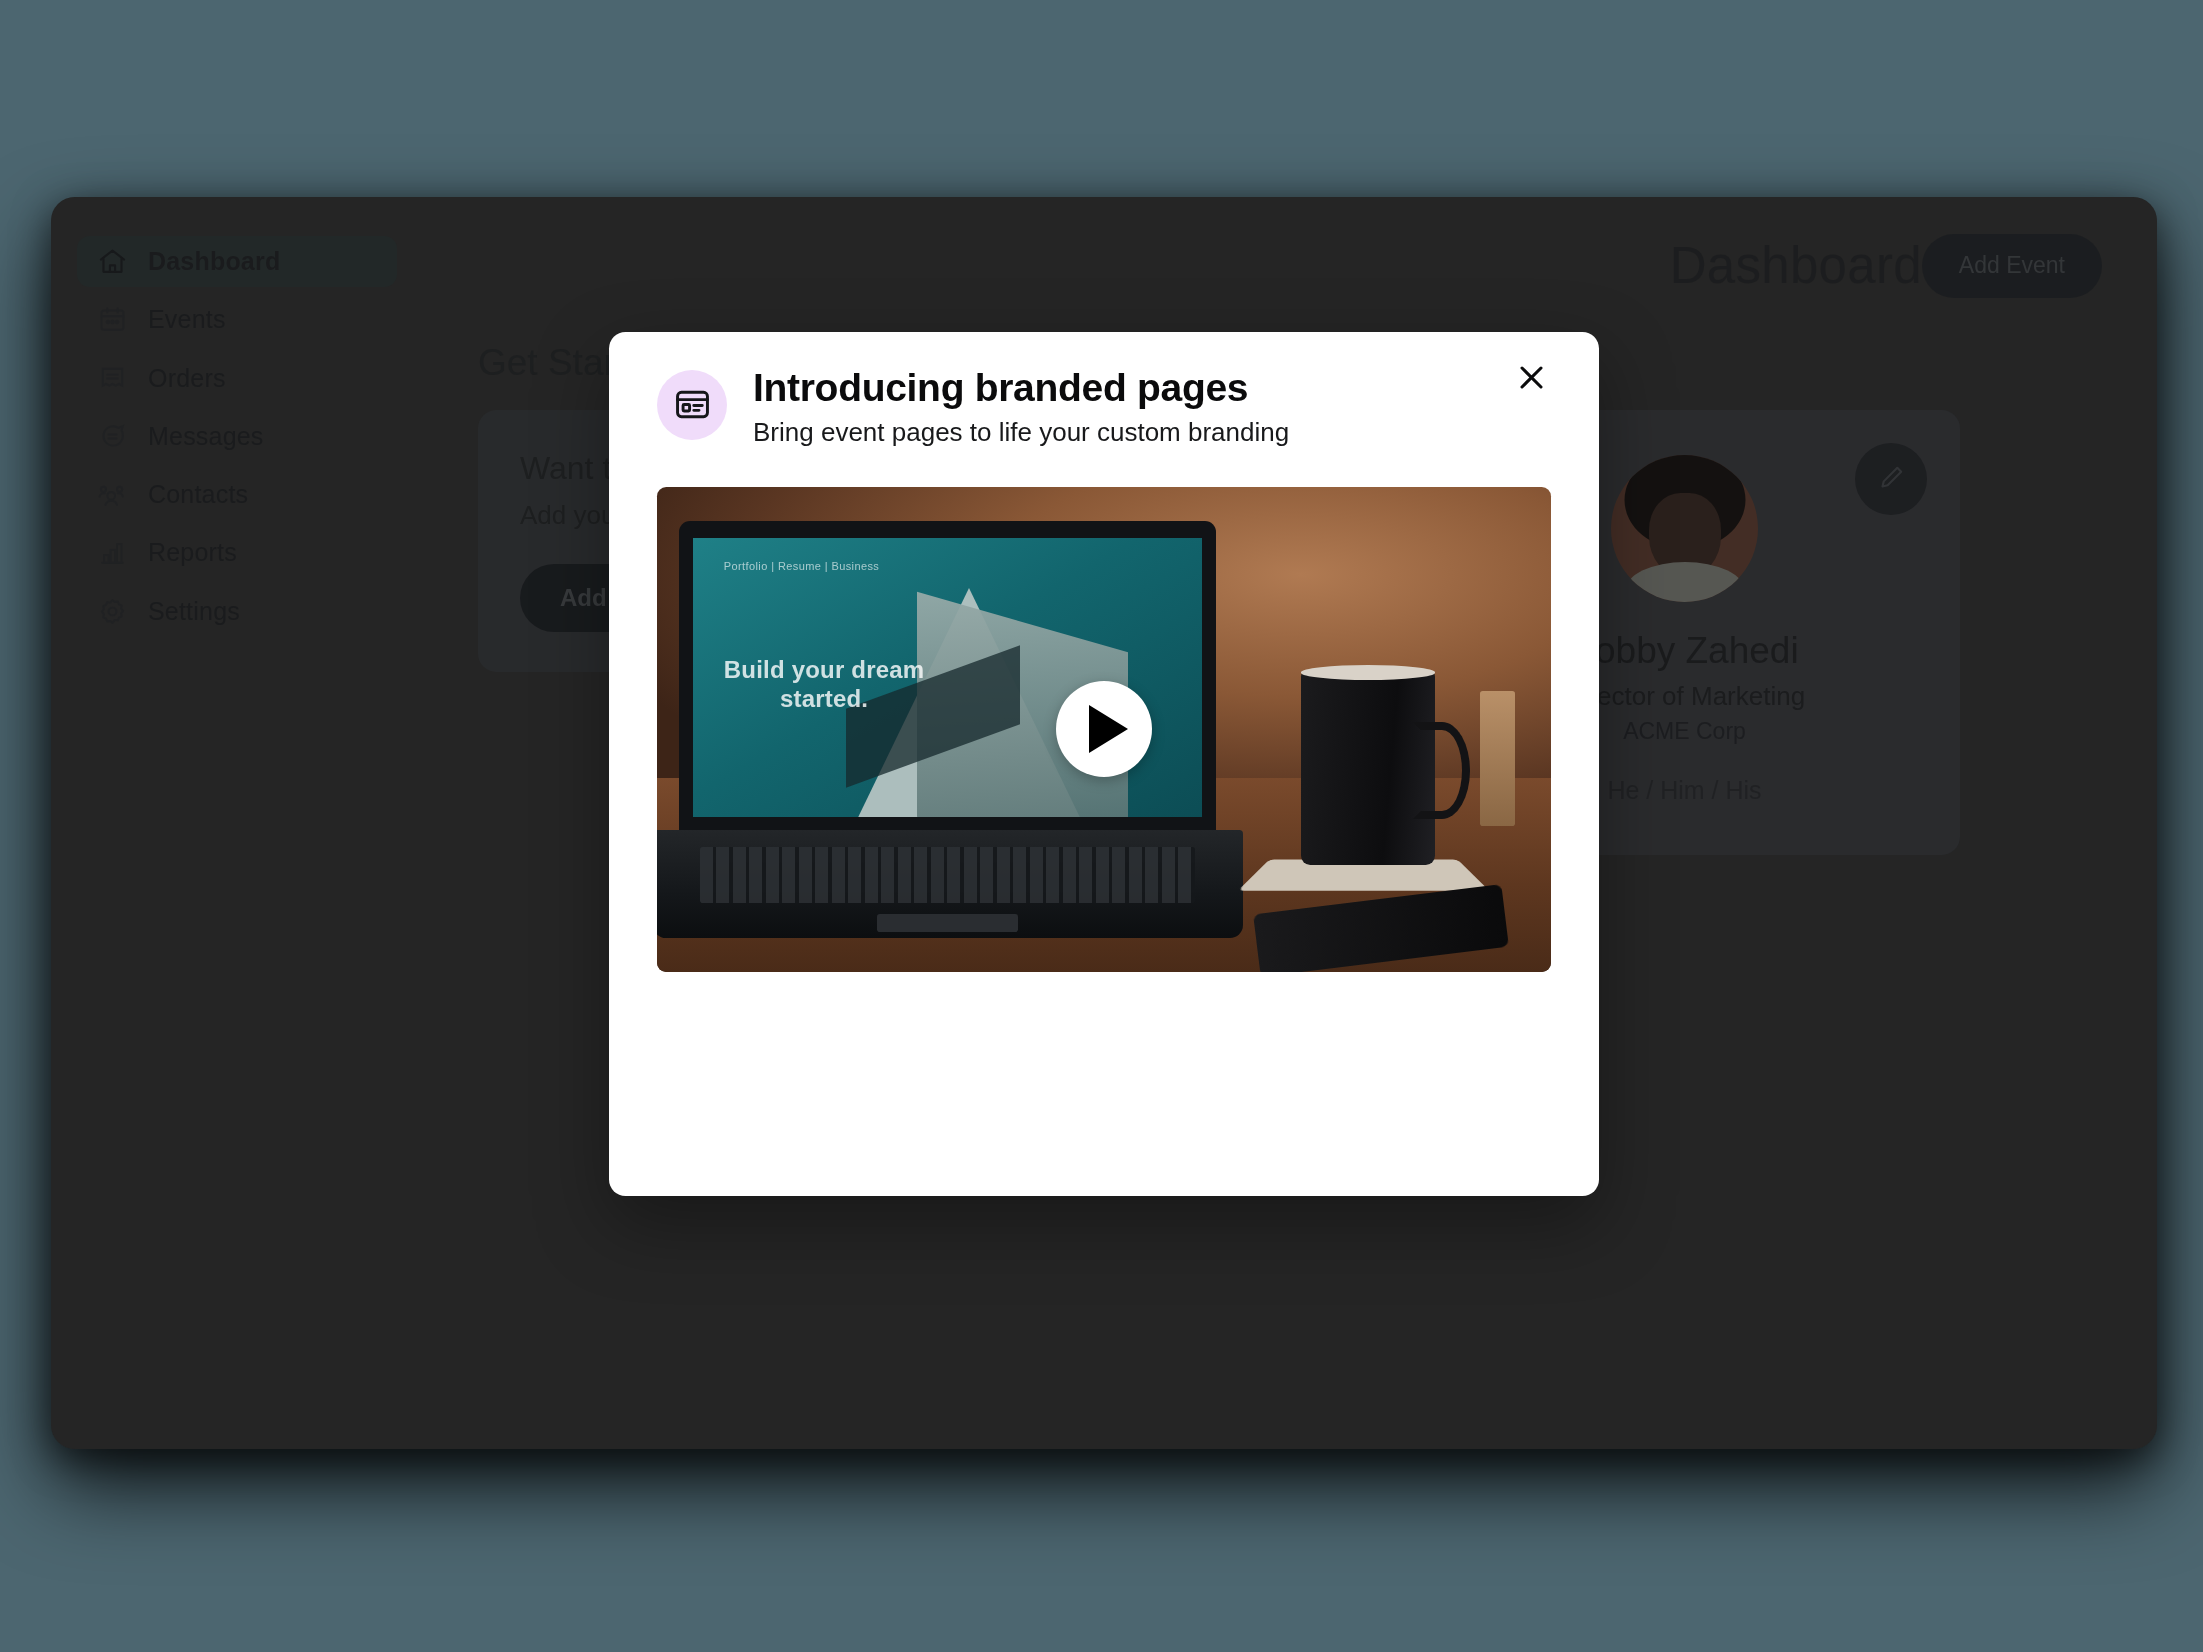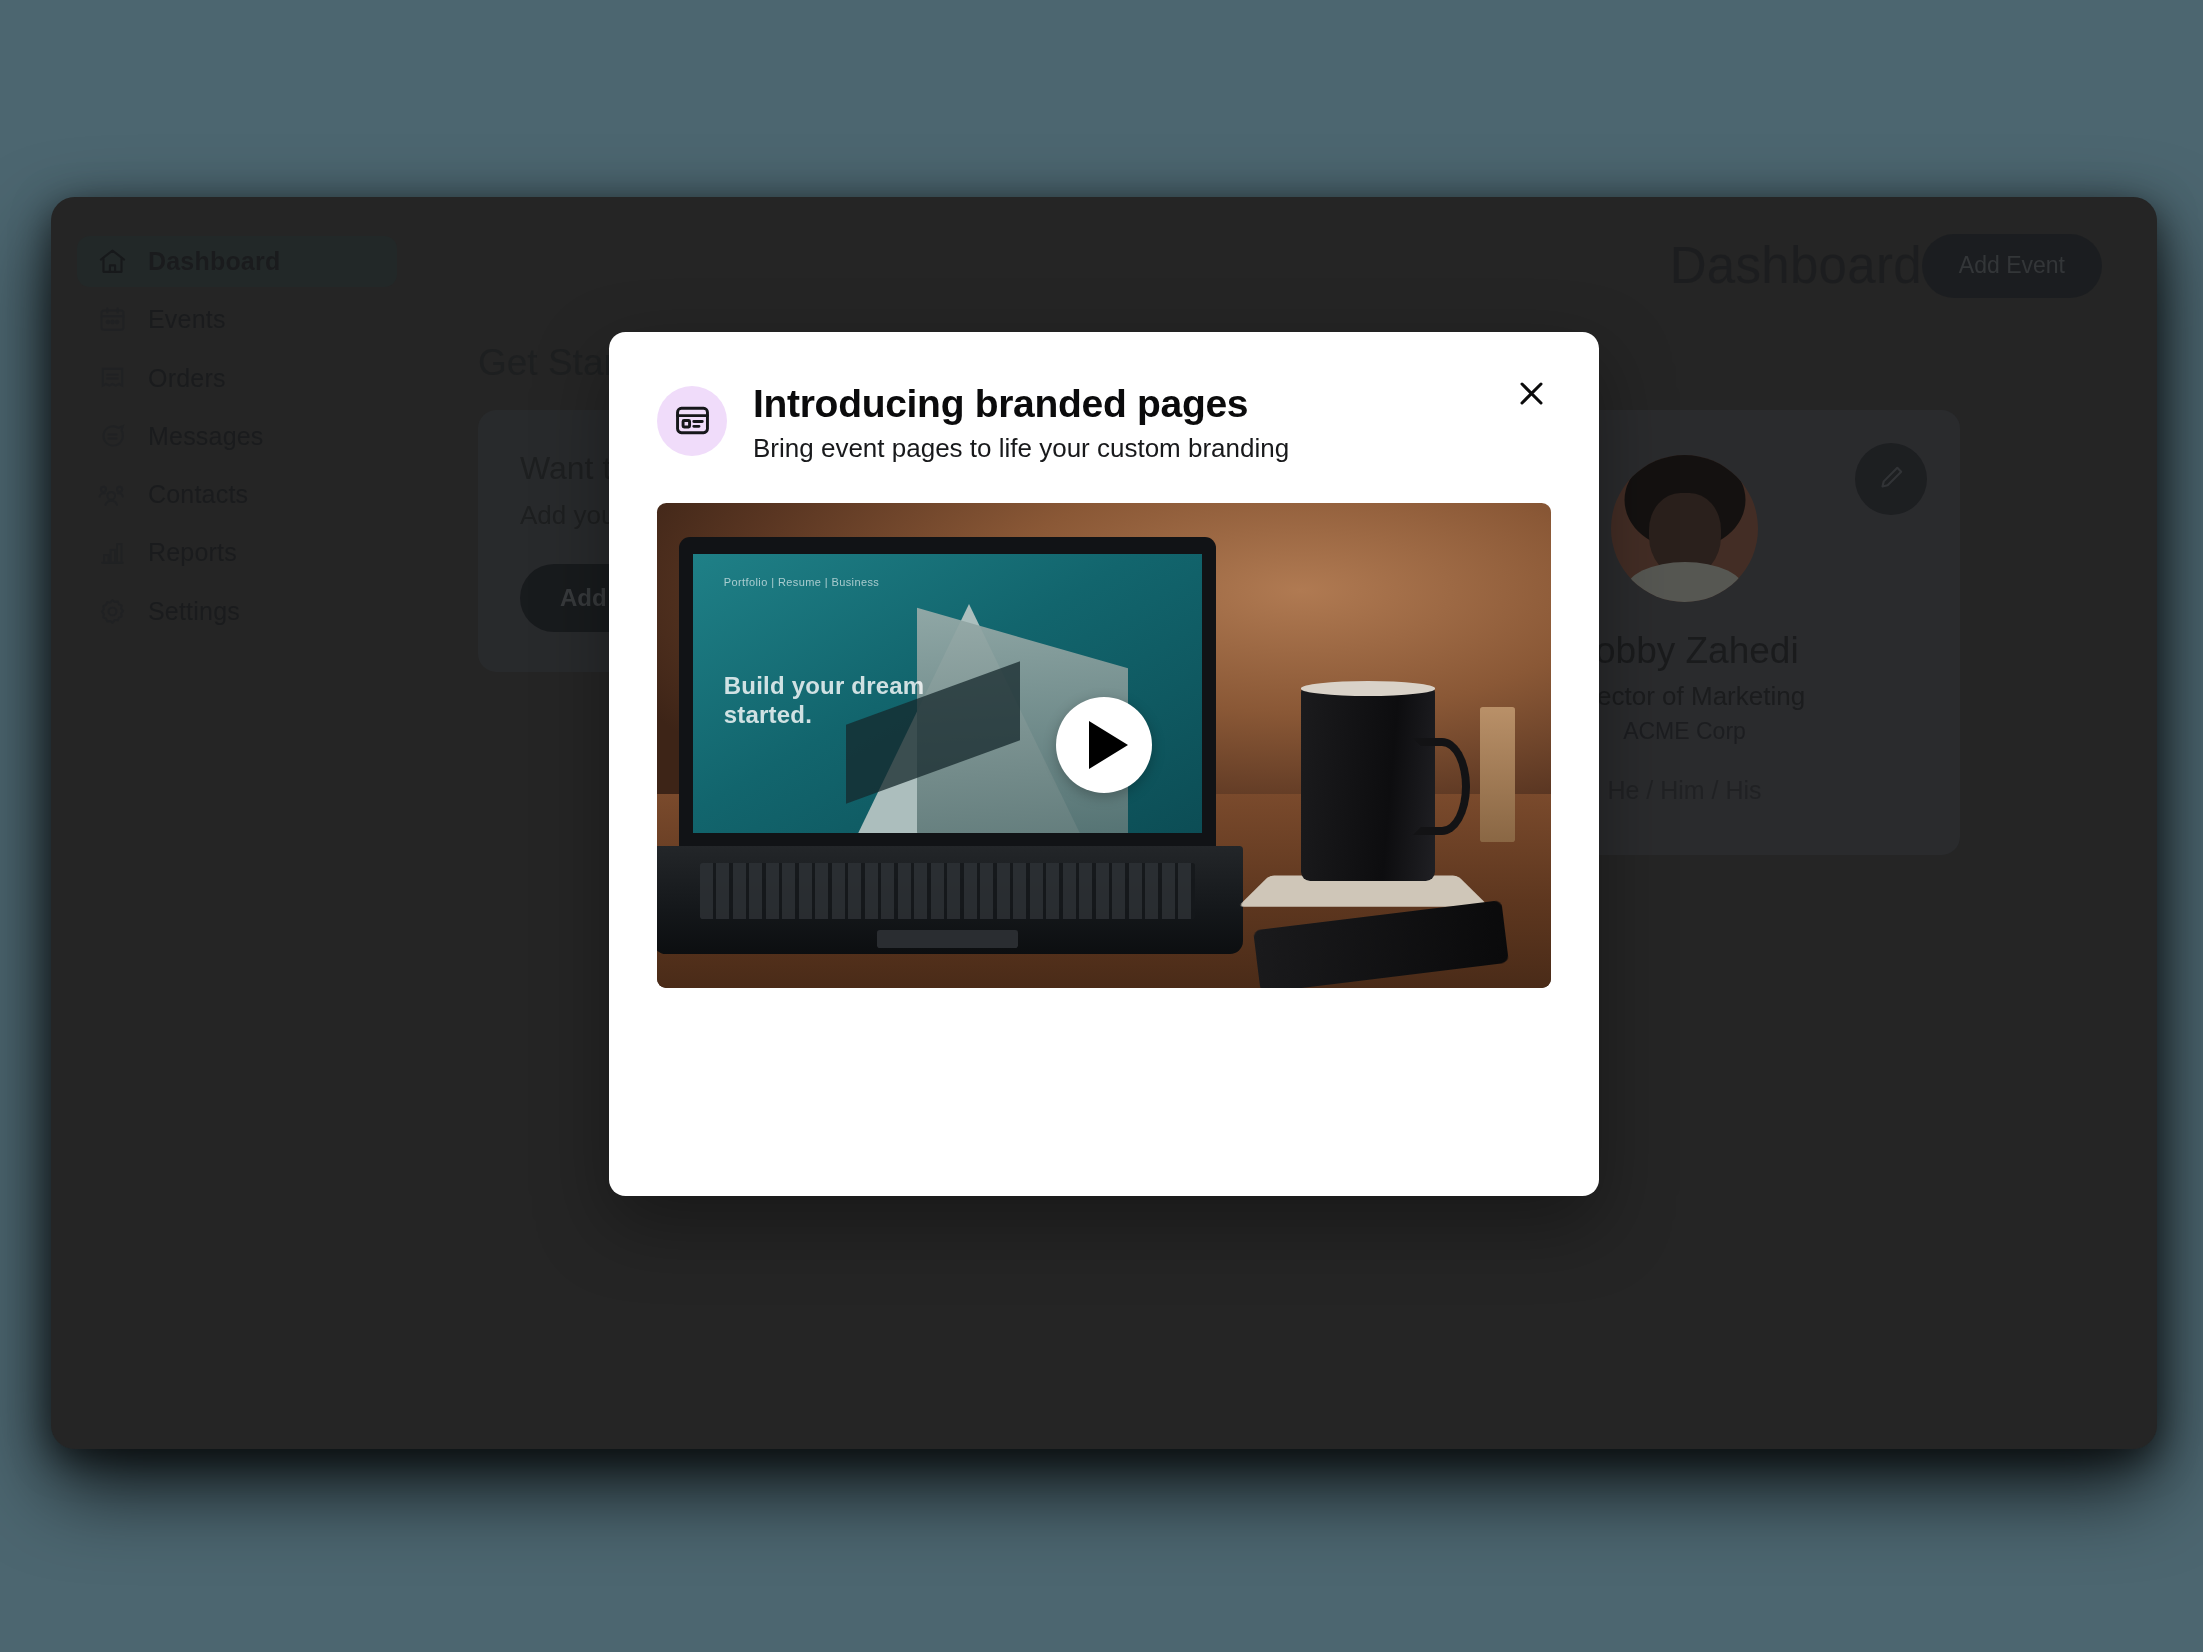--- a/index.html
+++ b/index.html
@@ -222,21 +222,21 @@
   .modal {
     position: absolute;
     left: 609px;
     top: 332px;
     width: 990px;
     height: 864px;
     background: #ffffff;
     border-radius: 16.5px;
     z-index: 100;
     box-shadow: 0 27.5px 73px rgba(0,0,0,0.35);
-    padding: 50px 48px 0;
+    padding: 34px 48px 0;
   }
 
   .modal-head {
     display: flex;
     align-items: flex-start;
     gap: 26px;
     position: relative;
   }
 
   .brand-ico {
@@ -277,20 +277,21 @@
   .video {
     position: relative;
     margin-top: 39px;
     width: 100%;
     height: 485px;
     border-radius: 9.2px;
     overflow: hidden;
     background:
       radial-gradient(ellipse 80% 60% at 72% 18%, #b07a52 0%, #8a5836 42%, #5a3622 78%, #3d2417 100%);
     cursor: pointer;
+    text-align: center;
   }
   
   .video .desk {
     position: absolute; left: 0; right: 0; bottom: 0; height: 40%;
     background: linear-gradient(180deg, #7a4a2c 0%, #5e371f 55%, #4a2b18 100%);
   }
   
   .laptop {
     position: absolute;
     left: 2.5%; top: 7%;

